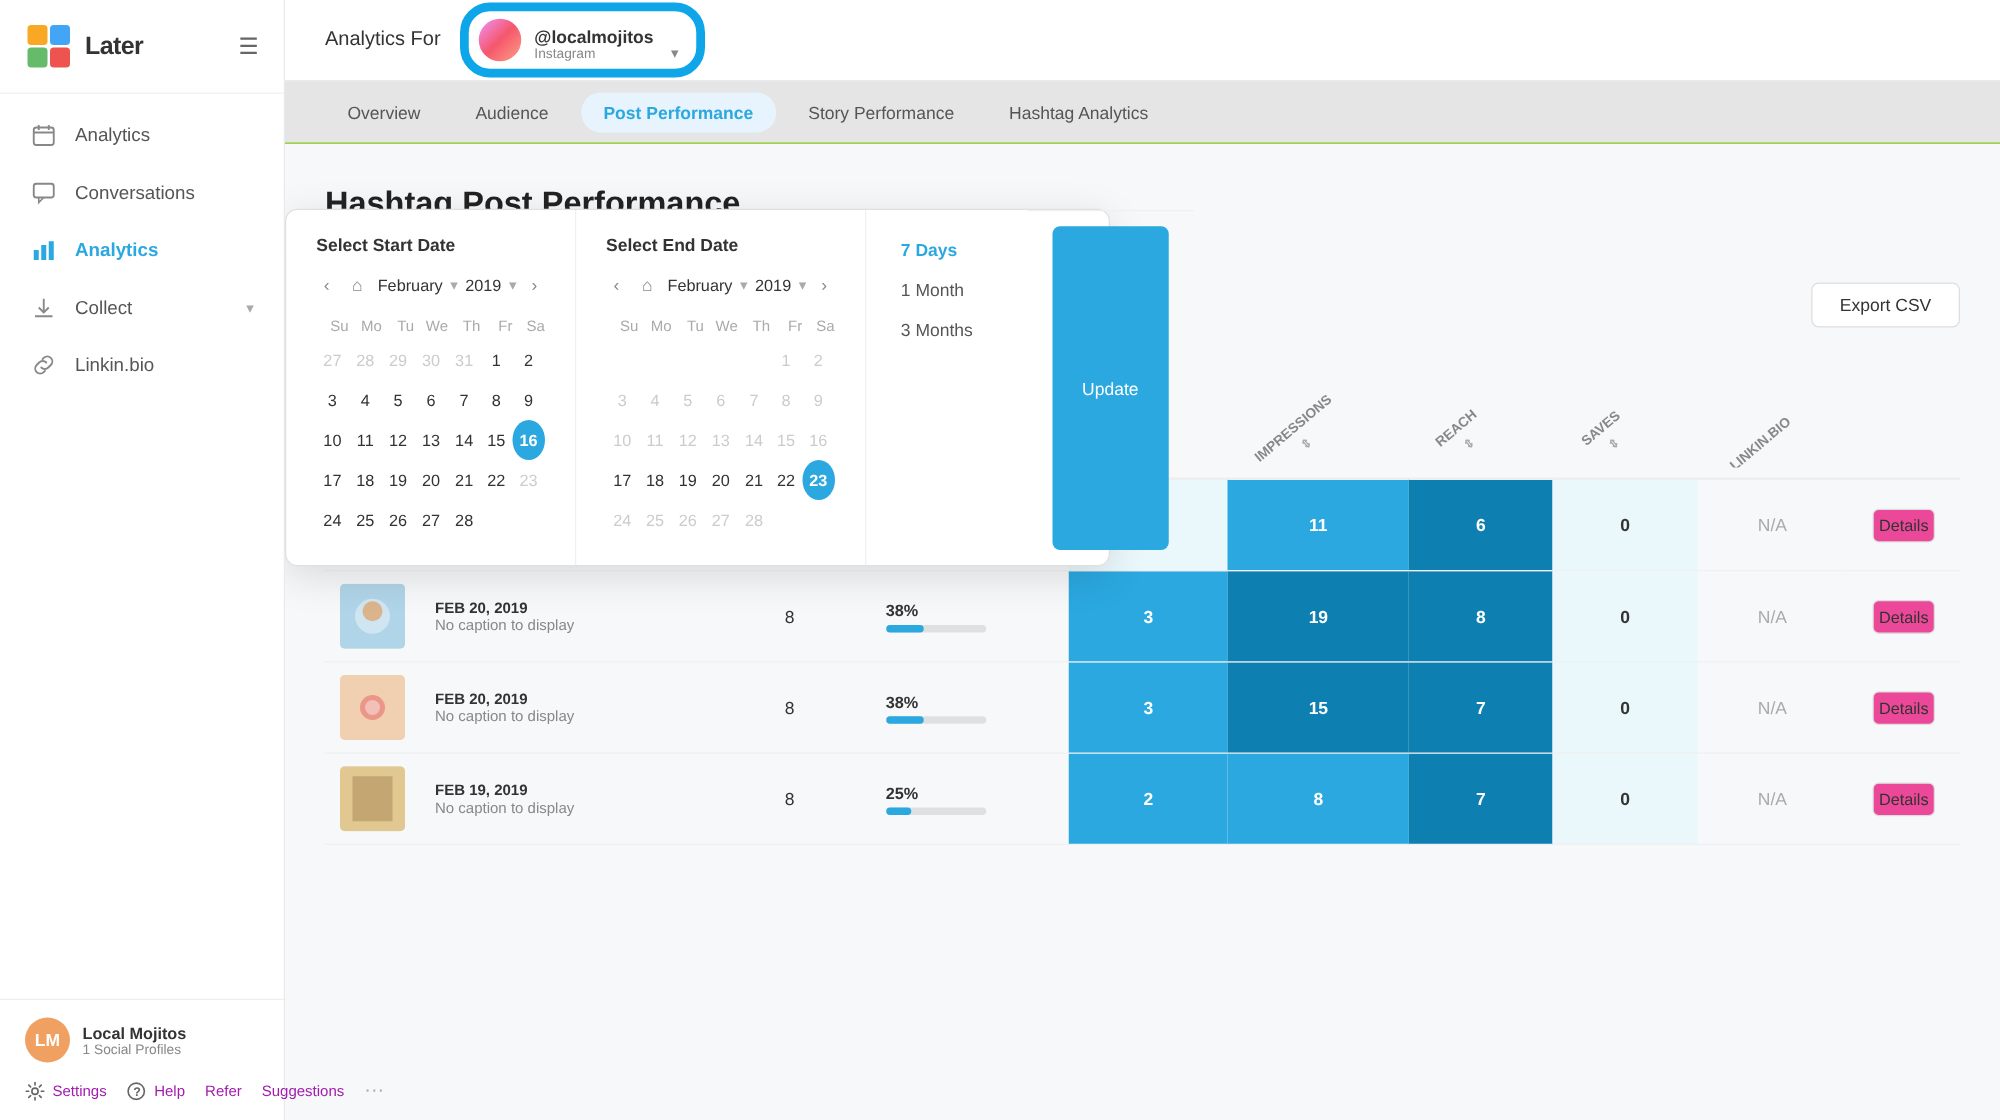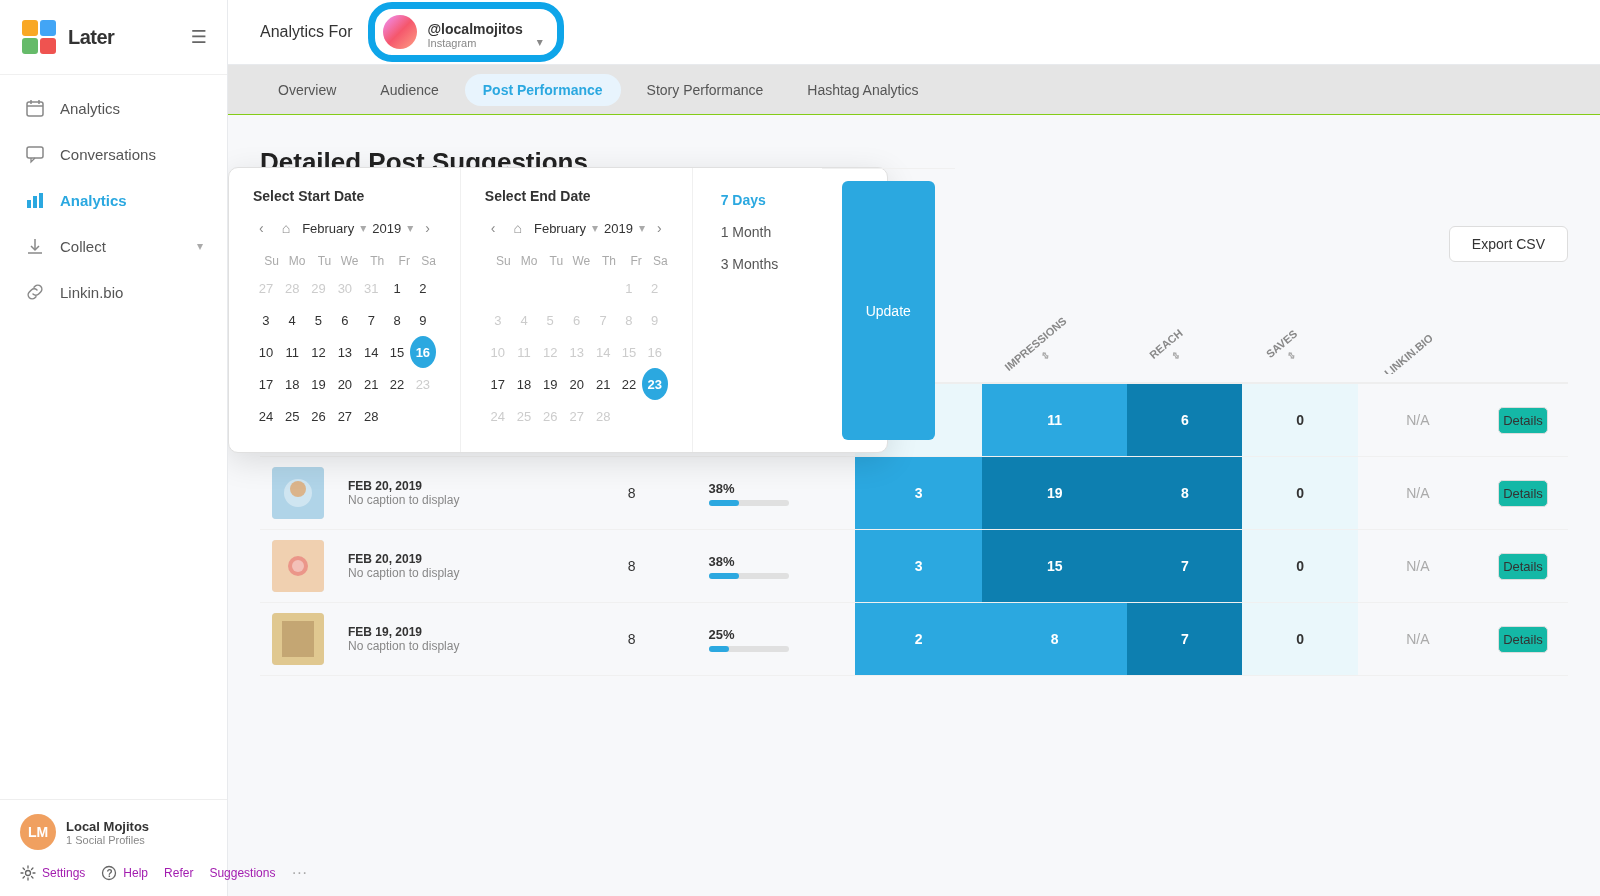--- a/index.html
+++ b/index.html
@@ -216,21 +216,21 @@
     }
     .col-header-wrap { height: 80px; display: flex; align-items: flex-end; justify-content: center; padding-bottom: 8px; }
     .sort-icon { display: block; font-size: 10px; color: #aaa; margin-top: 4px; }
     .perf-table td { padding: 10px 12px; text-align: center; border-bottom: 1px solid #f0f0f0; font-size: 14px; }
     .td-left { text-align: left !important; }
     .td-img { width: 60px; }
     .post-thumb { width: 52px; height: 52px; object-fit: cover; border-radius: 4px; background: #e0e0e0; display: flex; align-items: center; justify-content: center; overflow: hidden; }
     .post-date { font-size: 12px; font-weight: 600; color: #333; }
     .post-caption { font-size: 12px; color: #888; }
     .metric-cell { font-size: 14px; color: #333; font-weight: 500; }
-    .details-btn { border: 1px solid #ddd; border-radius: 5px; background: #14b8a6; padding: 5px 4px; font-size: 13px; cursor: pointer; color: #333; }
+    .details-btn { border: 1px solid #ddd; border-radius: 5px; background: #ec4899; padding: 5px 4px; font-size: 13px; cursor: pointer; color: #333; }
     .progress-bar-wrap { width: 80px; height: 6px; background: #e0e0e0; border-radius: 3px; margin-top: 4px; }
     .progress-bar { height: 6px; background: #2ba8e0; border-radius: 3px; }
     .na-cell { color: #aaa; font-size: 13px; }
 
     
     .engage-pct { font-size: 13px; font-weight: 600; color: #333; }
     .engage-wrap { display: flex; flex-direction: column; align-items: flex-start; }
   </style>
 </head>
 <body>
@@ -363,21 +363,21 @@
     </div>
     <div class="tab-item">
       <span>Story Performance</span>
     </div>
     <div class="tab-item">
       <span>Hashtag Analytics</span>
     </div>
   </div>
 
   <div class="content-area">
-    <h1 class="page-title">Detailed Post Suggestions</h1>
+    <h1 class="page-title">Hashtag Post Performance</h1>
     <p class="page-subtitle">See the performance details for your posts over time.</p>
 
     <div class="filter-row">
       <button class="period-btn active">7 Days</button>
       <button class="period-btn">1 Month</button>
       <button class="period-btn">3 Months</button>
       <div class="date-range-btn">
         <svg width="14" height="14" viewBox="0 0 14 14" fill="none">
             <rect x="1" y="2" width="12" height="11" rx="1.5" stroke="#888" stroke-width="1.2"></rect>
             <line x1="1" y1="5.5" x2="13" y2="5.5" stroke="#888" stroke-width="1.2"></line>

